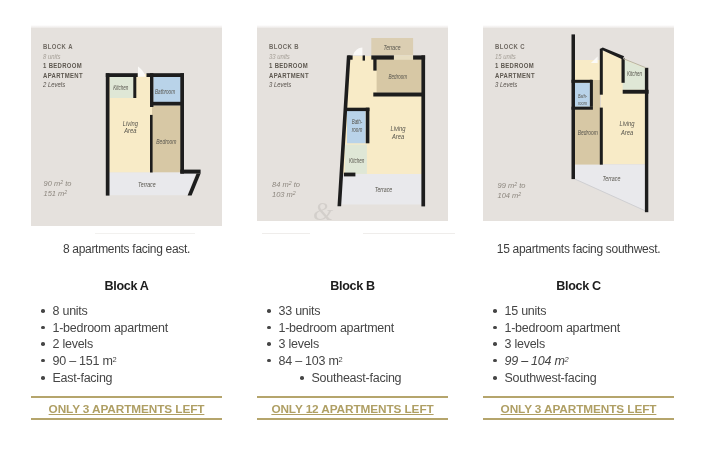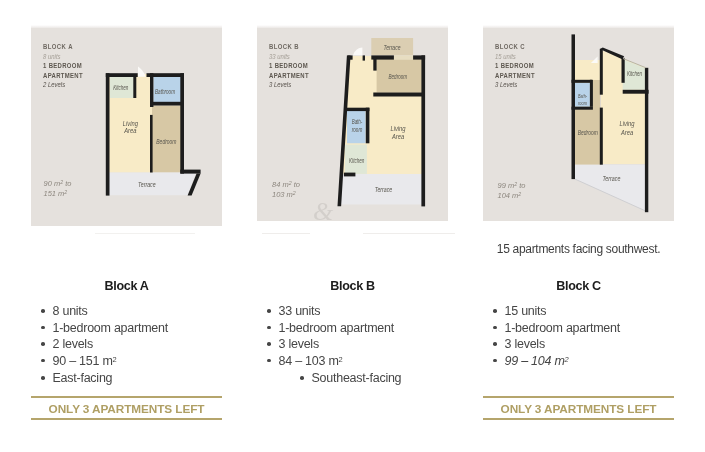--- a/index.html
+++ b/index.html
@@ -14,21 +14,21 @@
   .hdr .b4{font-size:7px;font-style:italic;color:#56504a;}
   .area{position:absolute;font-size:7.5px;font-style:italic;color:#8d877f;line-height:9.2px;}
   .cap{position:absolute;width:191px;text-align:center;font-size:12px;color:#3e3e3e;letter-spacing:-0.3px;}
   .blk{position:absolute;width:191px;text-align:center;font-size:12.6px;font-weight:bold;color:#1d1d1d;letter-spacing:-0.35px;}
   .li{position:absolute;font-size:12.5px;color:#464646;letter-spacing:-0.25px;}
   .li:before{content:"";position:absolute;left:-11.5px;top:5px;width:3.6px;height:3.6px;border-radius:50%;background:#464646;}
   sup{font-size:7.5px;vertical-align:3px;letter-spacing:0;}
   .area sup{font-size:5.2px;vertical-align:1.6px;}
   .gold{position:absolute;width:191px;border-top:2px solid #b5a56c;border-bottom:2px solid #b5a56c;
         height:19.8px;text-align:center;font-size:11.8px;font-weight:bold;color:#af9f64;
-        line-height:22.5px;letter-spacing:-0.1px;}
+        line-height:22.5px;letter-spacing:-0.1px;text-decoration:underline;}
   svg{position:absolute;left:0;top:0;}
   .plab{font-style:italic;fill:#57554d;font-size:6.5px;text-anchor:middle;font-family:"Liberation Sans",sans-serif;}
 </style>
 </head>
 <body>
 <div id="page">
 
   <div class="panel" style="left:31px;height:198px;"></div>
   <div class="panel" style="left:257px;height:193px;"></div>
   <div class="panel" style="left:483px;height:193px;"></div>
@@ -152,20 +152,21 @@
     <div class="b2">15 units</div>
     <div class="b3">1 BEDROOM</div>
     <div class="b3">APARTMENT</div>
     <div class="b4">3 Levels</div>
   </div>
 
   <div class="area" style="left:43.5px;top:178px;">90 m<sup>2</sup> to<br>151 m<sup>2</sup></div>
   <div class="area" style="left:272px;top:179px;">84 m<sup>2</sup> to<br>103 m<sup>2</sup></div>
   <div class="area" style="left:497.5px;top:180px;">99 m<sup>2</sup> to<br>104 m<sup>2</sup></div>
 
+  <div class="cap" style="left:31px;top:242.2px;">8 apartments facing east.</div>
   <div class="cap" style="left:483px;top:242.2px;">15 apartments facing southwest.</div>
 
   <div class="blk" style="left:31px;top:279px;">Block A</div>
   <div class="blk" style="left:257px;top:279px;">Block B</div>
   <div class="blk" style="left:483px;top:279px;">Block C</div>
 
   <div class="li" style="left:52.5px;top:304.4px;">8 units</div>
   <div class="li" style="left:52.5px;top:320.9px;">1-bedroom apartment</div>
   <div class="li" style="left:52.5px;top:337.4px;">2 levels</div>
   <div class="li" style="left:52.5px;top:353.9px;text-align:right;">90 – 151 m<sup>2</sup></div>
@@ -174,16 +175,18 @@
   <div class="li" style="left:278.5px;top:304.4px;">33 units</div>
   <div class="li" style="left:278.5px;top:320.9px;">1-bedroom apartment</div>
   <div class="li" style="left:278.5px;top:337.4px;">3 levels</div>
   <div class="li" style="left:278.5px;top:353.9px;">84 – 103 m<sup>2</sup></div>
   <div class="li" style="left:278.5px;top:371.4px;margin-left:33px;">Southeast-facing</div>
 
   <div class="li" style="left:504.5px;top:304.4px;">15 units</div>
   <div class="li" style="left:504.5px;top:320.9px;">1-bedroom apartment</div>
   <div class="li" style="left:504.5px;top:337.4px;">3 levels</div>
   <div class="li" style="left:504.5px;top:353.9px;font-style:italic;">99 – 104 m<sup>2</sup></div>
+  <div class="li" style="left:504.5px;top:371.4px;">Southwest-facing</div>
 
   <div class="gold" style="left:31px;top:396.3px;">ONLY 3 APARTMENTS LEFT</div>
+  <div class="gold" style="left:257px;top:396.3px;">ONLY 12 APARTMENTS LEFT</div>
   <div class="gold" style="left:483px;top:396.3px;">ONLY 3 APARTMENTS LEFT</div>
 </div>
 
 </body></html>

